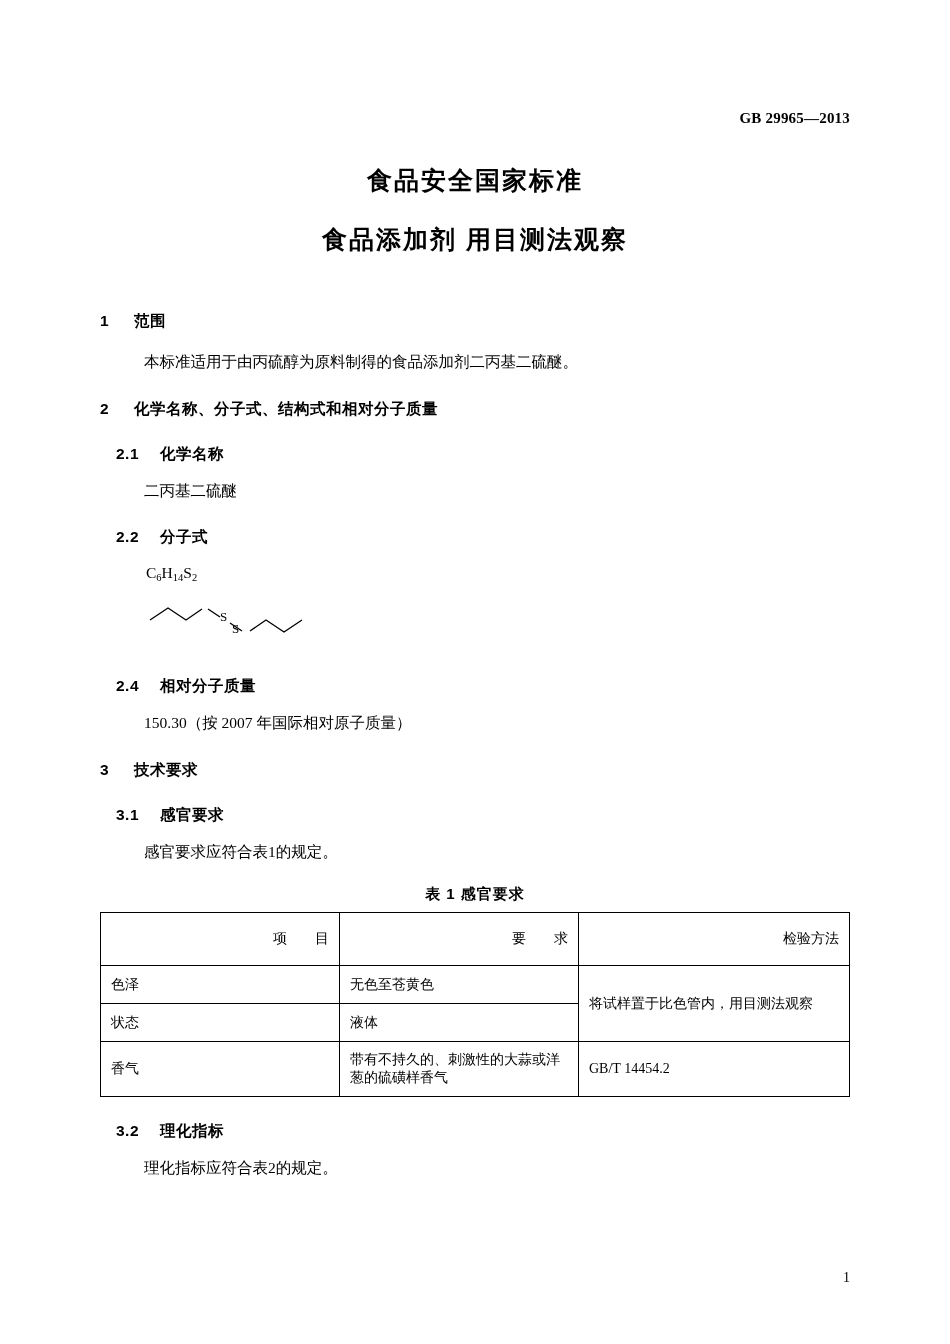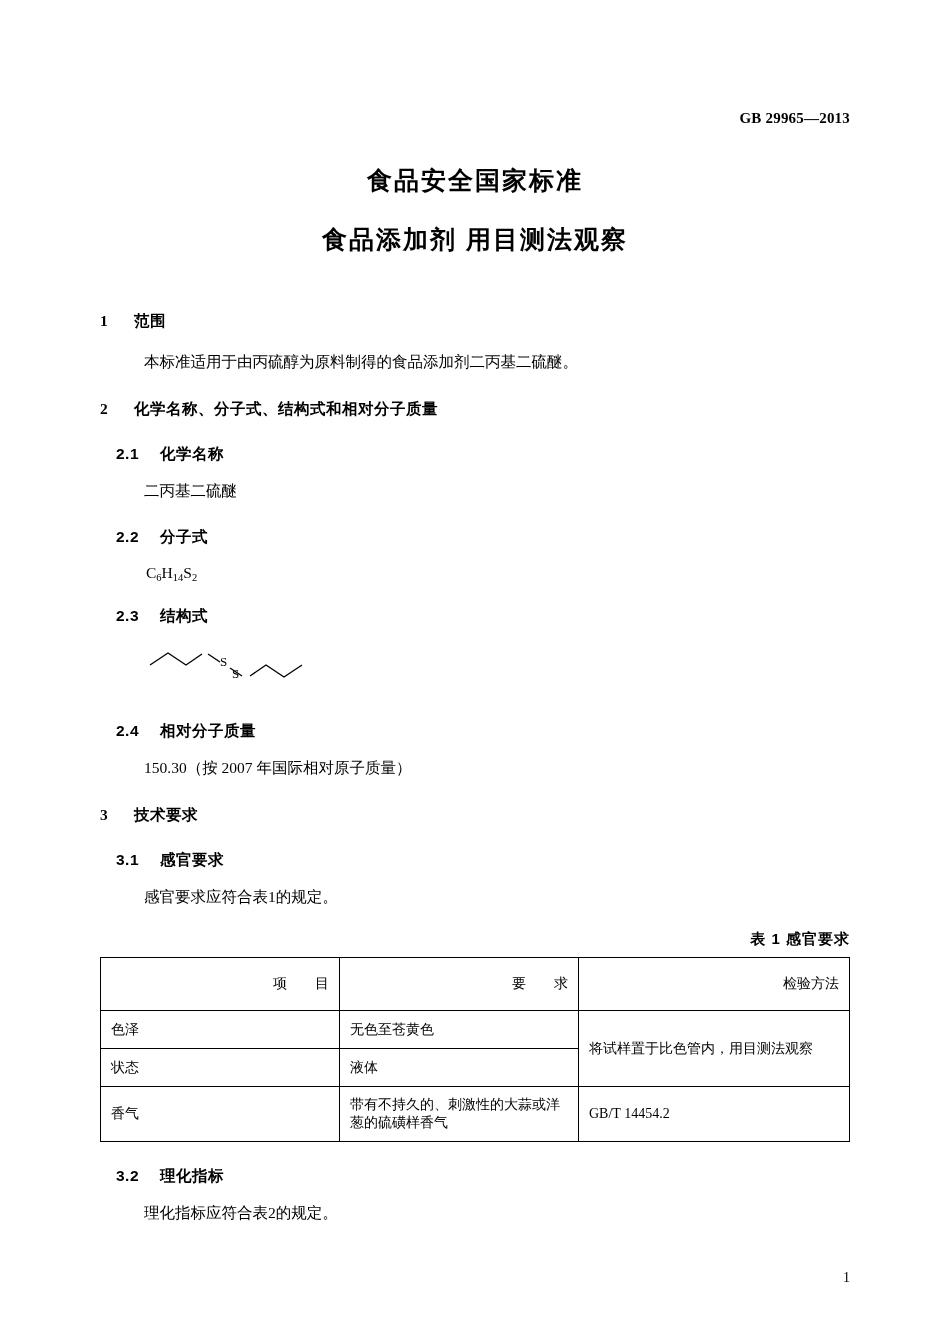--- a/index.html
+++ b/index.html
@@ -49,21 +49,21 @@
     font-weight: bold;
     letter-spacing: 2px;
   }
   .content {
     position: absolute;
     left: 100px;
     right: 100px;
     top: 285px;
   }
   .h-sec {
-    font-family: Liberation Serif, serif;
+    font-family: Liberation Sans, sans-serif;
     font-size: 15.5px;
     font-weight: bold;
     margin-top: 26px;
     margin-bottom: 0;
     letter-spacing: 0.5px;
   }
   .h-sec .num {
     display: inline-block;
     min-width: 34px;
   }
@@ -100,21 +100,21 @@
     vertical-align: baseline;
     position: relative;
     top: 3px;
   }
   .struct-wrap {
     margin-top: 10px;
     margin-left: 46px;
     height: 60px;
   }
   .table-caption {
-    text-align: right;
+    text-align: center;
     font-family: "Liberation Sans", sans-serif;
     font-size: 15px;
     font-weight: bold;
     margin-top: 22px;
     margin-bottom: 8px;
     letter-spacing: 1px;
   }
   table.spec {
     border-collapse: collapse;
     width: 100%;
@@ -183,23 +183,20 @@
     </div>
     <div class="para para-tight">二丙基二硫醚</div>
 
     <div class="h-sub">
       <span class="num">2.2</span><span>分子式</span>
     </div>
     <div class="formula">
       <span>C</span><sub>6</sub><span>H</span><sub>14</sub><span>S</span><sub>2</sub>
     </div>
 
-    <div class="h-sub">
-      <span class="num">2.3</span><span>结构式</span>
-    </div>
     <div class="struct-wrap">
       <svg width="200" height="56" viewBox="0 0 200 56">
         <g stroke="#000" stroke-width="1.3" fill="none">
           <polyline points="4,28 22,16 40,28 56,17"></polyline>
           <line x1="62" y1="17" x2="74" y2="25"></line>
           <line x1="84" y1="31" x2="96" y2="39"></line>
           <polyline points="104,39 120,28 138,40 156,28"></polyline>
         </g>
         <text x="74" y="29" font-family="Liberation Serif, serif" font-size="13">S</text>
         <text x="86" y="41" font-family="Liberation Serif, serif" font-size="13">S</text>

